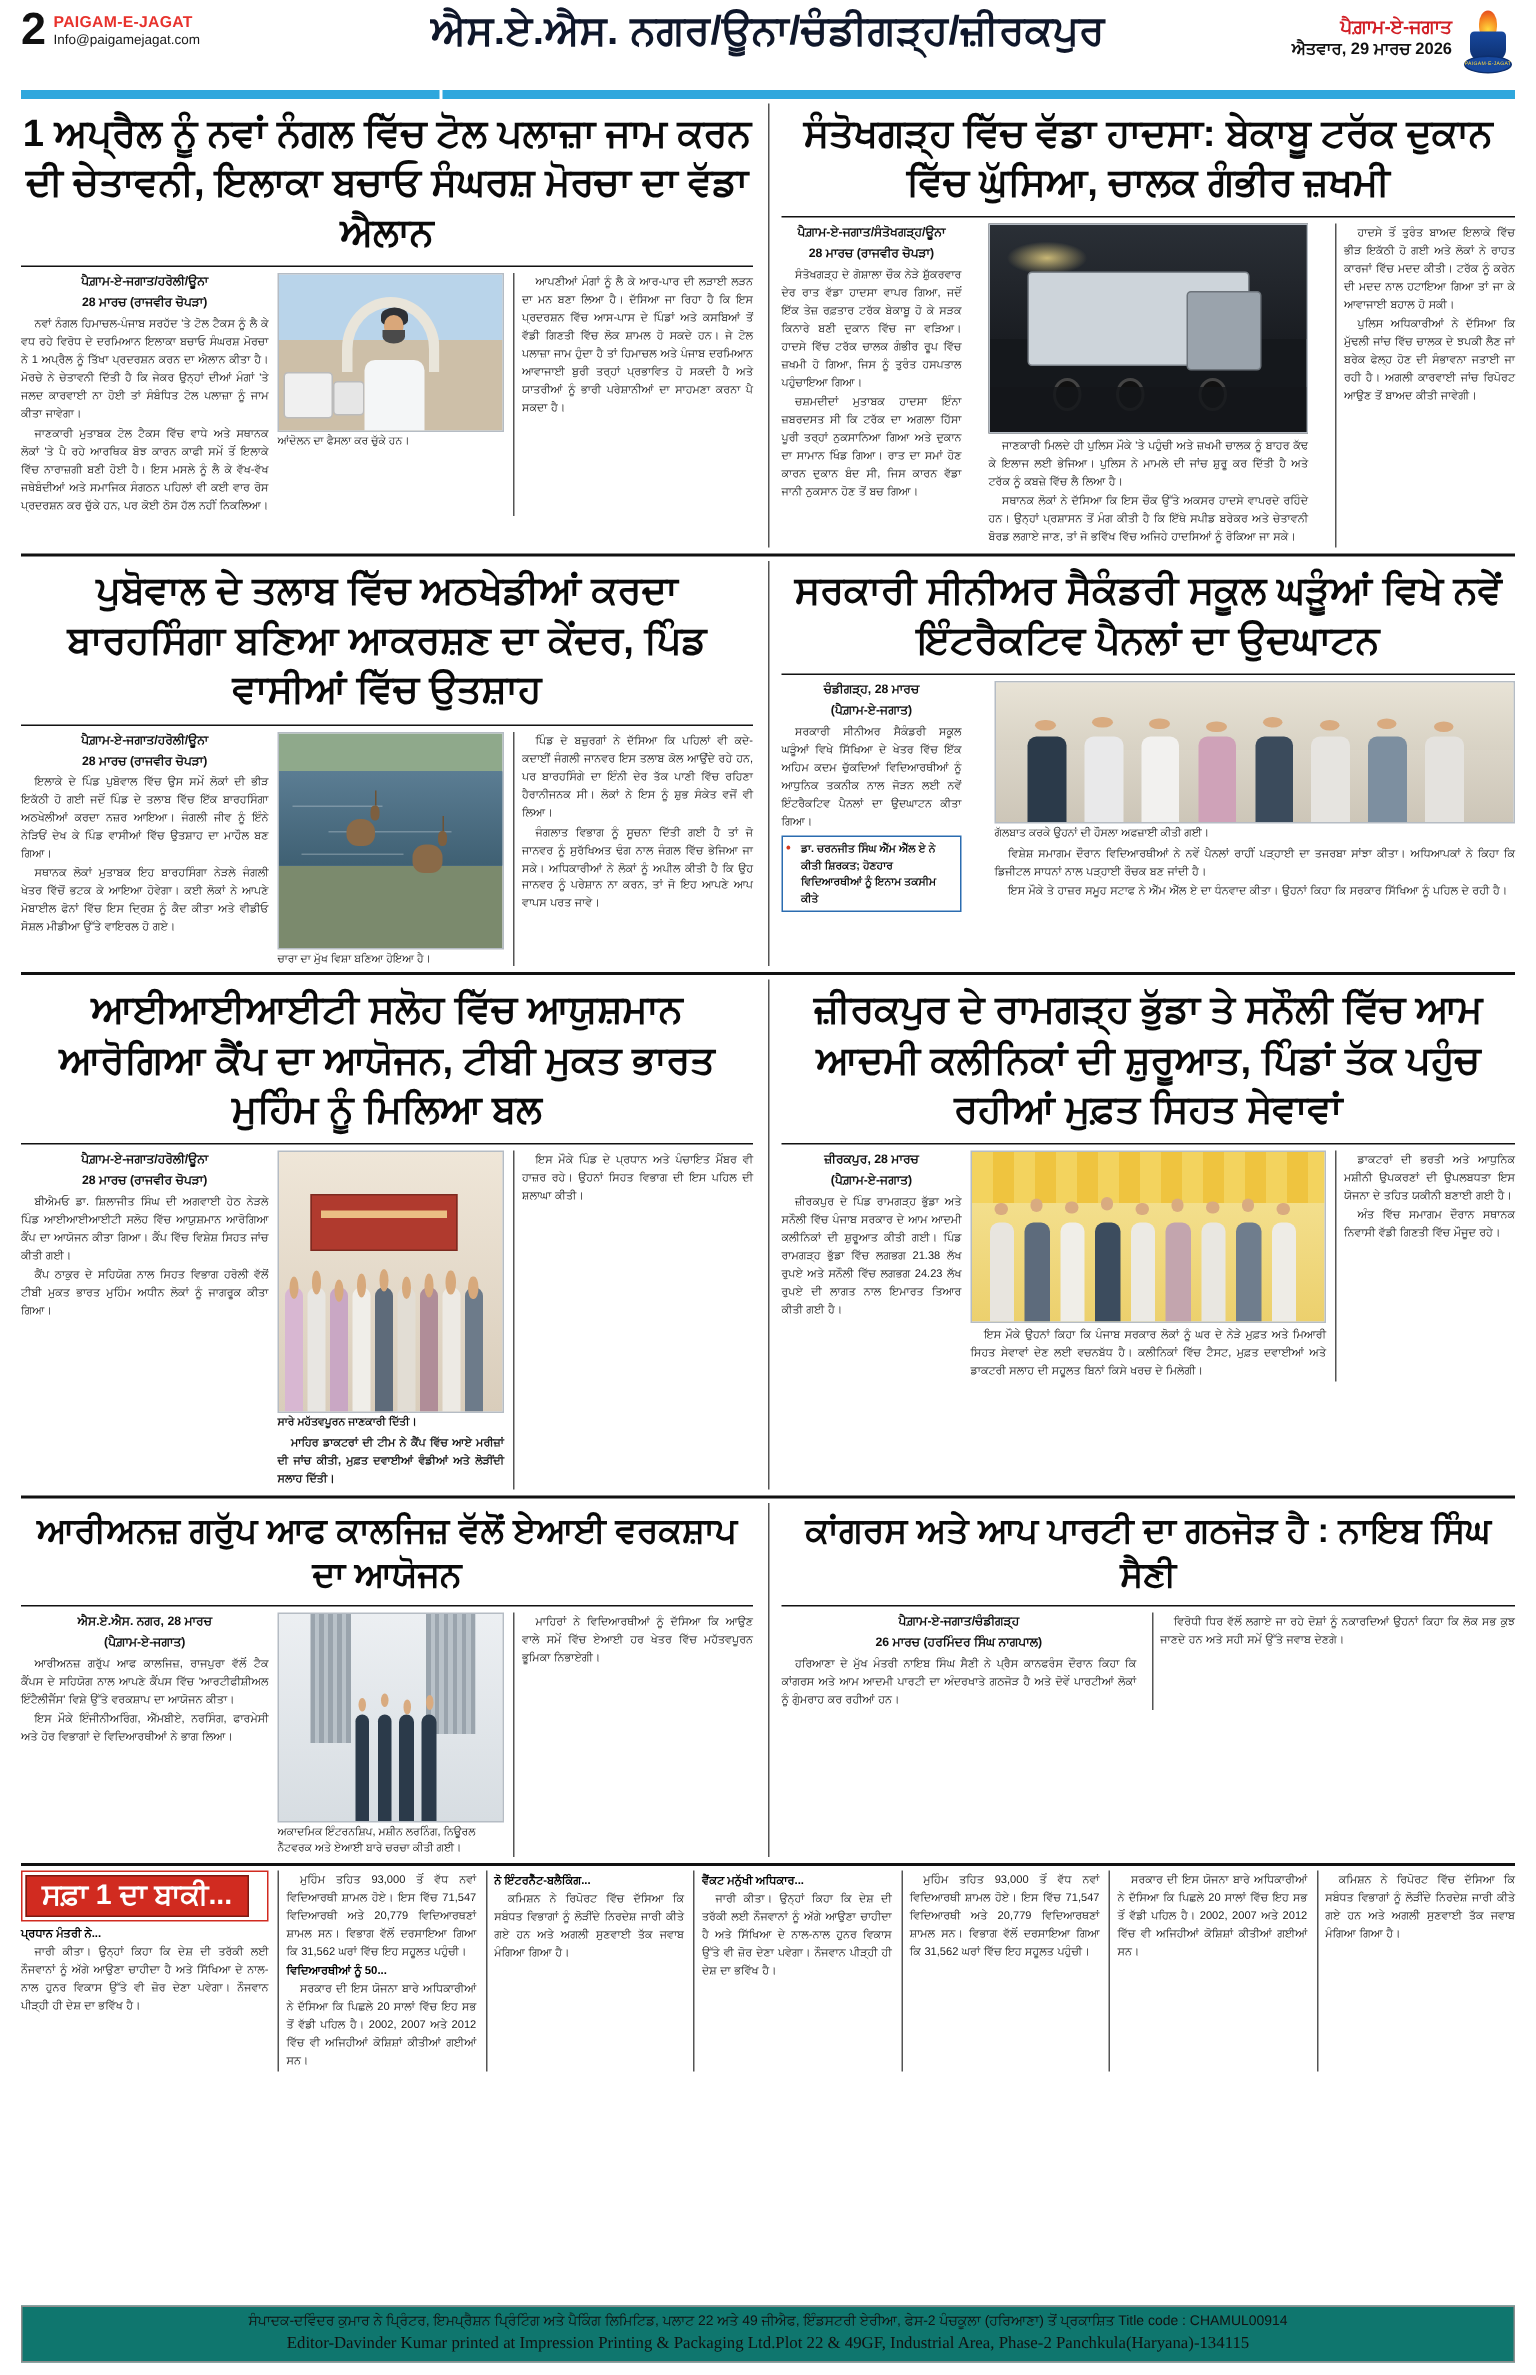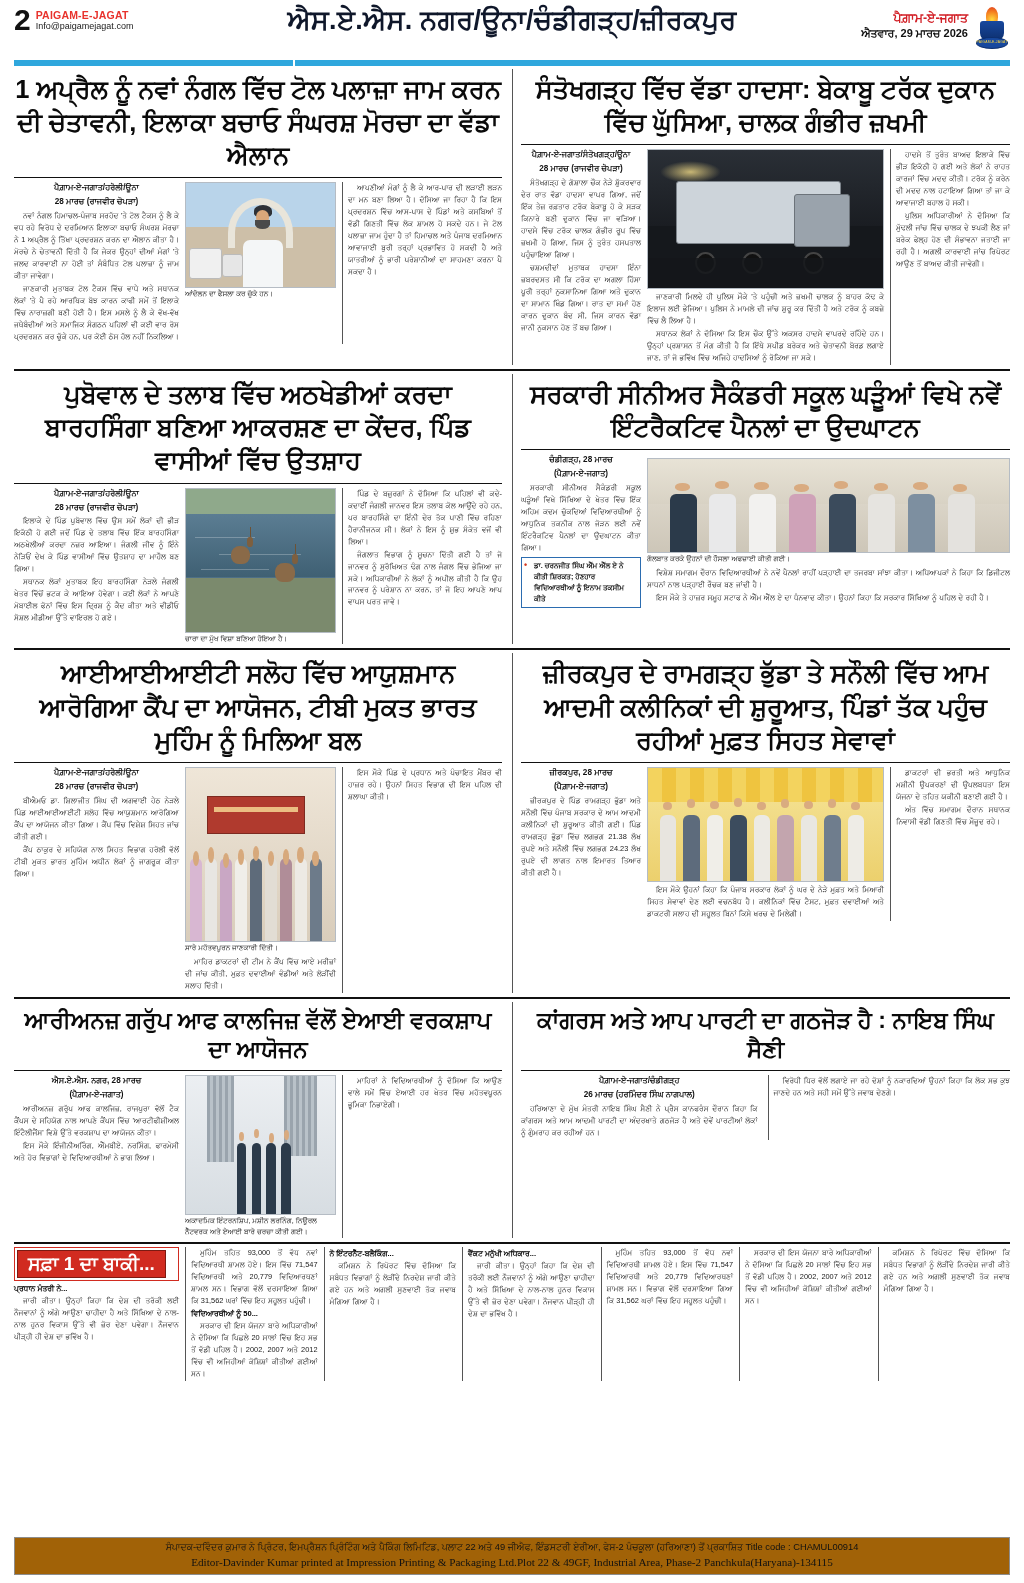--- a/index.html
+++ b/index.html
@@ -202,21 +202,21 @@
     border: 1.5px solid #7c1a12;
   }
   .jump-wrap { border: 1.2px solid #d12b20; padding: 2px; margin-bottom: 3px; }
 
   .jump-head { font-size: 7.6px; font-weight: bold; margin: 2px 0 1px 0; }
 
   
   .footer {
     position: absolute;
     left: 14px; right: 14px; bottom: 8px;
-    background: #a16207;
+    background: #0f766e;
     border: 0.8px solid #8d8d8d;
     text-align: center;
     padding: 3px 6px;
   }
   .footer-l1 { font-size: 9.3px; color: #111; line-height: 1.5; }
   .footer-l2 { font-size: 11.2px; color: #111; font-family: "Liberation Serif", serif; line-height: 1.4; }
   .dbl-rule { border:0; border-top:2.2px solid #111; margin: 4px 0 3px 0;}
 </style>
 </head>
 <body>
@@ -279,21 +279,21 @@
             <div class="bodytext">
               <p>ਆਪਣੀਆਂ ਮੰਗਾਂ ਨੂੰ ਲੈ ਕੇ ਆਰ-ਪਾਰ ਦੀ ਲੜਾਈ ਲੜਨ ਦਾ ਮਨ ਬਣਾ ਲਿਆ ਹੈ। ਦੱਸਿਆ ਜਾ ਰਿਹਾ ਹੈ ਕਿ ਇਸ ਪ੍ਰਦਰਸ਼ਨ ਵਿੱਚ ਆਸ-ਪਾਸ ਦੇ ਪਿੰਡਾਂ ਅਤੇ ਕਸਬਿਆਂ ਤੋਂ ਵੱਡੀ ਗਿਣਤੀ ਵਿੱਚ ਲੋਕ ਸ਼ਾਮਲ ਹੋ ਸਕਦੇ ਹਨ। ਜੇ ਟੋਲ ਪਲਾਜ਼ਾ ਜਾਮ ਹੁੰਦਾ ਹੈ ਤਾਂ ਹਿਮਾਚਲ ਅਤੇ ਪੰਜਾਬ ਦਰਮਿਆਨ ਆਵਾਜਾਈ ਬੁਰੀ ਤਰ੍ਹਾਂ ਪ੍ਰਭਾਵਿਤ ਹੋ ਸਕਦੀ ਹੈ ਅਤੇ ਯਾਤਰੀਆਂ ਨੂੰ ਭਾਰੀ ਪਰੇਸ਼ਾਨੀਆਂ ਦਾ ਸਾਹਮਣਾ ਕਰਨਾ ਪੈ ਸਕਦਾ ਹੈ।</p>
             </div>
           </div>
         </div>
       </div>
 
       <div class="col vsep" style="padding-left:8px;">
         <div class="headline">ਸੰਤੋਖਗੜ੍ਹ ਵਿੱਚ ਵੱਡਾ ਹਾਦਸਾ: ਬੇਕਾਬੂ ਟਰੱਕ ਦੁਕਾਨ ਵਿੱਚ ਘੁੱਸਿਆ, ਚਾਲਕ ਗੰਭੀਰ ਜ਼ਖਮੀ</div>
         <hr class="hr-black">
-        <div class="cols" style="gap:6px;justify-content:space-between;">
+        <div class="cols" style="gap:18px;justify-content:space-between;">
           <div class="col" style="flex:0 0 120px;">
             <div class="dateline">ਪੈਗ਼ਾਮ-ਏ-ਜਗਾਤ/ਸੰਤੋਖਗੜ੍ਹ/ਊਨਾ</div>
             <div class="dateline l2">28 ਮਾਰਚ (ਰਾਜਵੀਰ ਚੋਪੜਾ)</div>
             <div class="bodytext">
               <p>ਸੰਤੋਖਗੜ੍ਹ ਦੇ ਗੋਸ਼ਾਲਾ ਚੌਕ ਨੇੜੇ ਸ਼ੁੱਕਰਵਾਰ ਦੇਰ ਰਾਤ ਵੱਡਾ ਹਾਦਸਾ ਵਾਪਰ ਗਿਆ, ਜਦੋਂ ਇੱਕ ਤੇਜ਼ ਰਫ਼ਤਾਰ ਟਰੱਕ ਬੇਕਾਬੂ ਹੋ ਕੇ ਸੜਕ ਕਿਨਾਰੇ ਬਣੀ ਦੁਕਾਨ ਵਿੱਚ ਜਾ ਵੜਿਆ। ਹਾਦਸੇ ਵਿੱਚ ਟਰੱਕ ਚਾਲਕ ਗੰਭੀਰ ਰੂਪ ਵਿੱਚ ਜ਼ਖਮੀ ਹੋ ਗਿਆ, ਜਿਸ ਨੂੰ ਤੁਰੰਤ ਹਸਪਤਾਲ ਪਹੁੰਚਾਇਆ ਗਿਆ।</p>
               <p>ਚਸ਼ਮਦੀਦਾਂ ਮੁਤਾਬਕ ਹਾਦਸਾ ਇੰਨਾ ਜ਼ਬਰਦਸਤ ਸੀ ਕਿ ਟਰੱਕ ਦਾ ਅਗਲਾ ਹਿੱਸਾ ਪੂਰੀ ਤਰ੍ਹਾਂ ਨੁਕਸਾਨਿਆ ਗਿਆ ਅਤੇ ਦੁਕਾਨ ਦਾ ਸਾਮਾਨ ਖਿੰਡ ਗਿਆ। ਰਾਤ ਦਾ ਸਮਾਂ ਹੋਣ ਕਾਰਨ ਦੁਕਾਨ ਬੰਦ ਸੀ, ਜਿਸ ਕਾਰਨ ਵੱਡਾ ਜਾਨੀ ਨੁਕਸਾਨ ਹੋਣ ਤੋਂ ਬਚ ਗਿਆ।</p>
             </div>
           </div>
           <div class="col" style="flex:1;">
             <div class="photo sc-truck" style="height:140px;">
@@ -356,21 +356,21 @@
               <p>ਪਿੰਡ ਦੇ ਬਜ਼ੁਰਗਾਂ ਨੇ ਦੱਸਿਆ ਕਿ ਪਹਿਲਾਂ ਵੀ ਕਦੇ-ਕਦਾਈਂ ਜੰਗਲੀ ਜਾਨਵਰ ਇਸ ਤਲਾਬ ਕੋਲ ਆਉਂਦੇ ਰਹੇ ਹਨ, ਪਰ ਬਾਰਹਸਿੰਗੇ ਦਾ ਇੰਨੀ ਦੇਰ ਤੱਕ ਪਾਣੀ ਵਿੱਚ ਰਹਿਣਾ ਹੈਰਾਨੀਜਨਕ ਸੀ। ਲੋਕਾਂ ਨੇ ਇਸ ਨੂੰ ਸ਼ੁਭ ਸੰਕੇਤ ਵਜੋਂ ਵੀ ਲਿਆ।</p>
               <p>ਜੰਗਲਾਤ ਵਿਭਾਗ ਨੂੰ ਸੂਚਨਾ ਦਿੱਤੀ ਗਈ ਹੈ ਤਾਂ ਜੋ ਜਾਨਵਰ ਨੂੰ ਸੁਰੱਖਿਅਤ ਢੰਗ ਨਾਲ ਜੰਗਲ ਵਿੱਚ ਭੇਜਿਆ ਜਾ ਸਕੇ। ਅਧਿਕਾਰੀਆਂ ਨੇ ਲੋਕਾਂ ਨੂੰ ਅਪੀਲ ਕੀਤੀ ਹੈ ਕਿ ਉਹ ਜਾਨਵਰ ਨੂੰ ਪਰੇਸ਼ਾਨ ਨਾ ਕਰਨ, ਤਾਂ ਜੋ ਇਹ ਆਪਣੇ ਆਪ ਵਾਪਸ ਪਰਤ ਜਾਵੇ।</p>
             </div>
           </div>
         </div>
       </div>
 
       <div class="col vsep" style="padding-left:8px;">
         <div class="headline">ਸਰਕਾਰੀ ਸੀਨੀਅਰ ਸੈਕੰਡਰੀ ਸਕੂਲ ਘੜੂੰਆਂ ਵਿਖੇ ਨਵੇਂ ਇੰਟਰੈਕਟਿਵ ਪੈਨਲਾਂ ਦਾ ਉਦਘਾਟਨ</div>
         <hr class="hr-black">
-        <div class="cols" style="gap:6px;align-items:center;">
+        <div class="cols" style="gap:22px;">
           <div class="col" style="flex:0 0 120px;">
             <div class="dateline">ਚੰਡੀਗੜ੍ਹ, 28 ਮਾਰਚ</div>
             <div class="dateline l2">(ਪੈਗ਼ਾਮ-ਏ-ਜਗਾਤ)</div>
             <div class="bodytext">
               <p>ਸਰਕਾਰੀ ਸੀਨੀਅਰ ਸੈਕੰਡਰੀ ਸਕੂਲ ਘੜੂੰਆਂ ਵਿਖੇ ਸਿੱਖਿਆ ਦੇ ਖੇਤਰ ਵਿੱਚ ਇੱਕ ਅਹਿਮ ਕਦਮ ਚੁੱਕਦਿਆਂ ਵਿਦਿਆਰਥੀਆਂ ਨੂੰ ਆਧੁਨਿਕ ਤਕਨੀਕ ਨਾਲ ਜੋੜਨ ਲਈ ਨਵੇਂ ਇੰਟਰੈਕਟਿਵ ਪੈਨਲਾਂ ਦਾ ਉਦਘਾਟਨ ਕੀਤਾ ਗਿਆ।</p>
             </div>
             <div class="bullet-box" style="margin-top:3px;">
               <span>ਡਾ. ਚਰਨਜੀਤ ਸਿੰਘ ਐੱਮ ਐੱਲ ਏ ਨੇ ਕੀਤੀ ਸ਼ਿਰਕਤ; ਹੋਣਹਾਰ ਵਿਦਿਆਰਥੀਆਂ ਨੂੰ ਇਨਾਮ ਤਕਸੀਮ ਕੀਤੇ</span>
             </div>
           </div>
@@ -412,21 +412,21 @@
         <hr class="hr-black">
         <div class="cols" style="gap:6px;">
           <div class="col" style="flex:0 0 165px;">
             <div class="dateline">ਪੈਗ਼ਾਮ-ਏ-ਜਗਾਤ/ਹਰੋਲੀ/ਊਨਾ</div>
             <div class="dateline l2">28 ਮਾਰਚ (ਰਾਜਵੀਰ ਚੋਪੜਾ)</div>
             <div class="bodytext">
               <p>ਬੀਐਮਓ ਡਾ. ਸ਼ਿਲਾਜੀਤ ਸਿੰਘ ਦੀ ਅਗਵਾਈ ਹੇਠ ਨੇੜਲੇ ਪਿੰਡ ਆਈਆਈਆਈਟੀ ਸਲੋਹ ਵਿੱਚ ਆਯੁਸ਼ਮਾਨ ਆਰੋਗਿਆ ਕੈਂਪ ਦਾ ਆਯੋਜਨ ਕੀਤਾ ਗਿਆ। ਕੈਂਪ ਵਿੱਚ ਵਿਸ਼ੇਸ਼ ਸਿਹਤ ਜਾਂਚ ਕੀਤੀ ਗਈ।</p>
               <p>ਕੈਂਪ ਠਾਕੁਰ ਦੇ ਸਹਿਯੋਗ ਨਾਲ ਸਿਹਤ ਵਿਭਾਗ ਹਰੋਲੀ ਵੱਲੋਂ ਟੀਬੀ ਮੁਕਤ ਭਾਰਤ ਮੁਹਿੰਮ ਅਧੀਨ ਲੋਕਾਂ ਨੂੰ ਜਾਗਰੂਕ ਕੀਤਾ ਗਿਆ।</p>
             </div>
           </div>
-          <div class="col" style="flex:1;">
+          <div class="col" style="flex:1;font-weight:bold;">
             <div class="photo sc-group" style="height:175px;">
               <div class="banner"></div>
               <div class="p" style="left:3%;  background:#d8b7d2;"></div>
                 <div class="h" style="left:4.8%; top:48%;"></div>
               <div class="p" style="left:13%; background:#e8e6e2;"></div>
                 <div class="h" style="left:14.8%; top:46%;"></div>
               <div class="p" style="left:23%; background:#c9a7c4;"></div>
                 <div class="h" style="left:24.8%; top:49%;"></div>
               <div class="p" style="left:33%; background:#f0eee9;"></div>
                 <div class="h" style="left:34.8%; top:47%;"></div>

